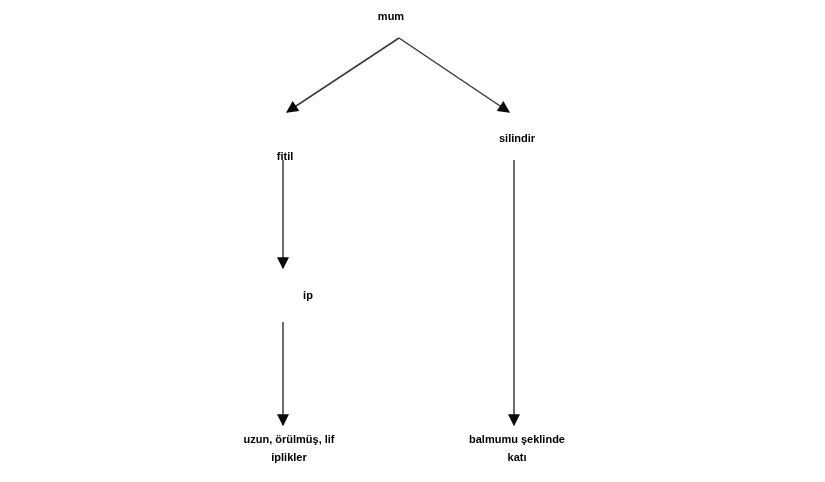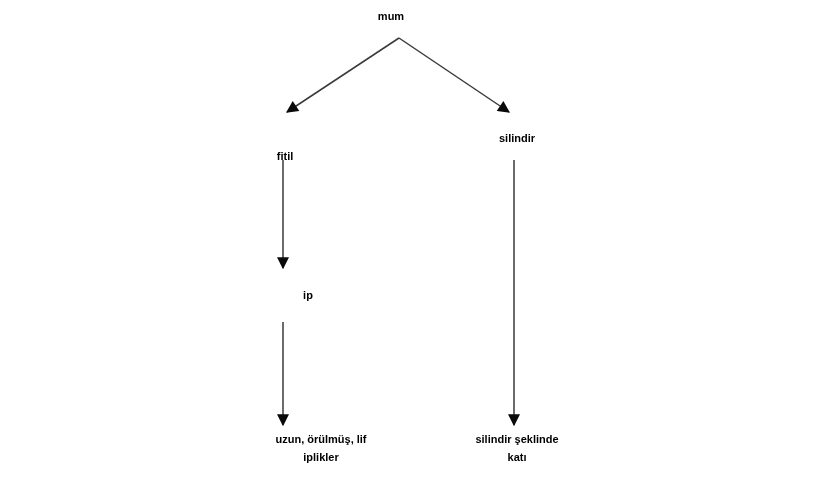--- a/index.html
+++ b/index.html
@@ -29,21 +29,21 @@
     font-weight: bold;
     color: #000000;
     text-align: center;
     line-height: 18px;
     white-space: pre-line;
   }
   .node-root   { left: 391px; top: 7px; }
   .node-fitil  { left: 285px; top: 129px; margin-top: 18px; }
   .node-balmumu{ left: 517px; top: 129px; }
   .node-ip     { left: 284px; top: 286px; margin-left: 24px; }
-  .node-lif    { left: 289px; top: 430px; margin-left: 32px; }
+  .node-lif    { left: 289px; top: 430px; }
   .node-kati   { left: 517px; top: 430px; }
 </style>
 </head>
 <body>
 
 <div class="stage">
 
   <svg class="arrows" viewBox="0 0 825 482" xmlns="http://www.w3.org/2000/svg">
     <defs>
       <marker id="arrowhead" viewBox="0 0 10 10" refX="9" refY="5" markerWidth="14" markerHeight="12" markerUnits="userSpaceOnUse" orient="auto">
@@ -61,16 +61,16 @@
 
   <div class="node node-fitil">fitil</div>
 
   <div class="node node-balmumu">silindir</div>
 
   <div class="node node-ip">ip</div>
 
   <div class="node node-lif">uzun, örülmüş, lif
 iplikler</div>
 
-  <div class="node node-kati">silindir şeklinde
+  <div class="node node-kati">balmumu şeklinde
 katı</div>
 
 </div>
 
 </body></html>

